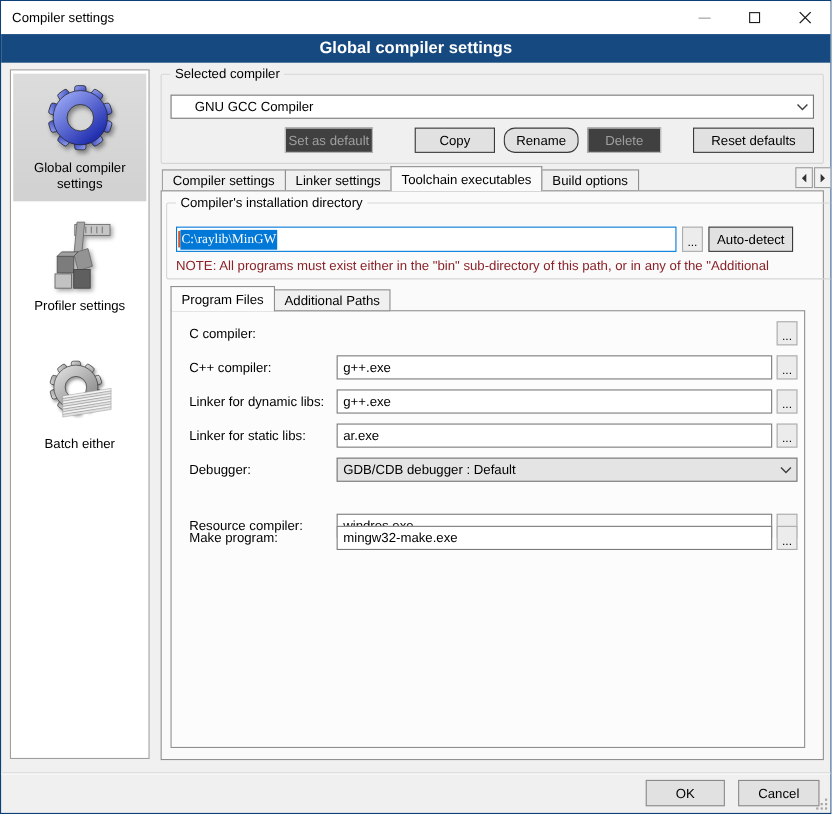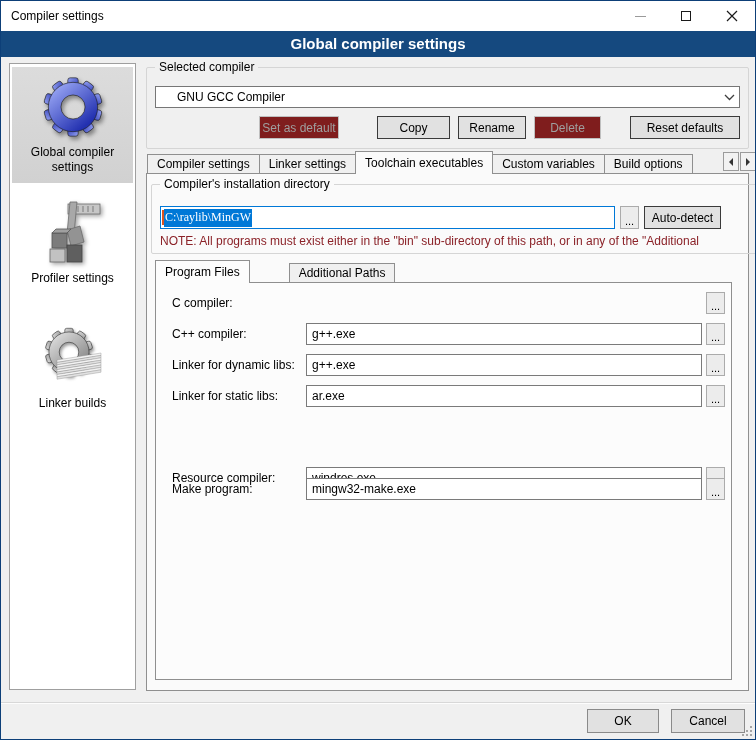--- a/index.html
+++ b/index.html
@@ -44,25 +44,25 @@
     display:flex; align-items:center; padding-left:21px; }
   #combo-compiler { left:8px; right:8px; top:18px; }
   .combo .combo-value { flex:1 1 auto; white-space:nowrap; overflow:hidden; }
   .combo .chev { display:flex; width:20px; justify-content:center; }
 
   .btnrow { position:absolute; left:8px; right:8px; top:48px; height:23px;
     display:flex; justify-content:flex-end; align-items:center; }
   .btn { height:23px; background:#e1e1e1; border:1px solid #8a8a8a; display:flex;
     align-items:center; justify-content:center; white-space:nowrap; }
   .btn.dark { border-color:#3a3a3a; }
-  .btn.disabled { background:#7f1d1d; border-color:#bfbfbf; color:#9f9f9f; }
+  .btn.disabled { background:#404040; border-color:#bfbfbf; color:#9f9f9f; }
   .btnrow .btn { padding:0 10px; }
   .b-setdefault { width:80px; margin-right:38px; }
   .b-copy { width:73px; }
-  .b-rename { width:68px; margin-left:8px; }
+  .b-rename { width:68px; margin-left:8px;border-radius:10px; }
   .b-delete { width:67px; margin-left:8px; }
   .b-reset { width:110px; margin-left:29px; }
 
   
   .tabs-row { position:absolute; left:146px; top:150px; width:574px; height:23px;
     display:flex; align-items:flex-end; overflow:hidden; white-space:nowrap; }
   .tab { height:20px; padding:0 9px; background:#f0f0f0; border:1px solid #8f8f8f;
     display:flex; align-items:center; margin-left:-1px; }
   .tab:first-child { margin-left:0; }
   .tab.active { height:23px; background:#fafafa; border-bottom:none; position:relative; z-index:3; }
@@ -81,21 +81,21 @@
   .path-input .caret { width:2px; height:15px; background:#d95321; margin-left:1px; }
   .path-input .sel { background:#0078d7; color:#fff; padding:1px 1px 2px 1px; white-space:pre; }
   .mini-btn { position:absolute; width:19px; height:23px; background:#ececec; border:1px solid #ababab;
     display:flex; align-items:flex-end; justify-content:center; line-height:14px; font-size:11px; }
   #browse-install { left:468px; top:21px; }
   .autodetect { position:absolute; left:492px; top:21px; width:77px; height:23px; }
   .note { position:absolute; left:8px; top:49px; right:2px; white-space:nowrap; overflow:hidden;
     color:#8b2228; }
 
   
-  .subtabs { position:absolute; left:8px; top:86px; height:23px; display:flex; align-items:flex-end; z-index:3;gap:40px; }
+  .subtabs { position:absolute; left:8px; top:86px; height:23px; display:flex; align-items:flex-end; z-index:3; }
   .subpanel { position:absolute; left:8px; top:108px; width:577px; height:398px;
     background:#fcfcfc; border:1px solid #8f8f8f; z-index:1; }
   .subtabs .tab.active { background:#fcfcfc; }
 
   
   .frow { position:absolute; left:0; height:22px; }
   .frow .flabel { position:absolute; left:16px; top:4px; white-space:nowrap; }
   .tinput { position:absolute; left:150px; width:396px; height:22px; background:#fff;
     border:1px solid #7a7a7a; display:flex; align-items:center; padding-left:5px; overflow:hidden; }
   .frow .mini-btn { left:550px; top:0; height:22px; }
@@ -217,21 +217,21 @@
               <rect x="0" y="2.4" width="44" height="2.4" fill="#e2e2e2" stroke="#8f8f8f" stroke-width="0.4"></rect>
               <rect x="0" y="4.8" width="44" height="2.4" fill="#f3f3f3" stroke="#8f8f8f" stroke-width="0.4"></rect>
               <rect x="0" y="7.199999999999999" width="44" height="2.4" fill="#e2e2e2" stroke="#8f8f8f" stroke-width="0.4"></rect>
               <rect x="0" y="9.6" width="44" height="2.4" fill="#f3f3f3" stroke="#8f8f8f" stroke-width="0.4"></rect>
               <rect x="0" y="12" width="44" height="2.4" fill="#e2e2e2" stroke="#8f8f8f" stroke-width="0.4"></rect>
               <rect x="0" y="14.399999999999999" width="44" height="2.4" fill="#f3f3f3" stroke="#8f8f8f" stroke-width="0.4"></rect>
               <rect x="0" y="16.8" width="44" height="2.4" fill="#e2e2e2" stroke="#8f8f8f" stroke-width="0.4"></rect>
             </g>
           </svg>
         </span>
-        <span class="side-label">Linker builds</span>
+        <span class="side-label">Batch either</span>
       </div>
     </div>
 
   <div class="groupbox" id="grp-compiler">
     <span class="gb-label">Selected compiler</span>
     <div class="combo" id="combo-compiler">
       <span class="combo-value">GNU GCC Compiler</span>
       <span class="chev">
         <svg width="11" height="7" viewBox="0 0 11 7">
             <path d="M1 1 L5.5 5.5 L10 1" fill="none" stroke="#3f3f3f" stroke-width="1.3"></path>
@@ -244,21 +244,20 @@
         <span class="btn b-rename dark">Rename</span>
         <span class="btn b-delete disabled">Delete</span>
         <span class="btn b-reset dark">Reset defaults</span>
       </div>
   </div>
 
   <div class="tabs-row">
       <span class="tab">Compiler settings</span>
       <span class="tab">Linker settings</span>
       <span class="tab active">Toolchain executables</span>
-      <span class="tab">Custom variables</span>
       <span class="tab">Build options</span>
     </div>
   <div class="tab-arrows">
     <span class="tab-arrow">
       <svg width="6" height="8" viewBox="0 0 6 8">
           <path d="M5 0 L1 4 L5 8 Z" fill="#333"></path>
         </svg>
     </span>
     <span class="tab-arrow">
       <svg width="6" height="8" viewBox="0 0 6 8">
@@ -303,20 +302,31 @@
           </div>
           <span class="mini-btn">...</span>
         </div>
         <div class="frow" style="top: 102px; width: 577px;">
           <span class="flabel">Linker for static libs:</span>
           <div class="tinput">
             <span>ar.exe</span>
           </div>
           <span class="mini-btn">...</span>
         </div>
+        <div class="frow" style="top: 133px; width: 577px;">
+          <span class="flabel">Debugger:</span>
+          <div class="tselect">
+            <span class="combo-value">GDB/CDB debugger : Default</span>
+            <span class="chev">
+              <svg width="11" height="7" viewBox="0 0 11 7">
+                <path d="M1 1 L5.5 5.5 L10 1" fill="none" stroke="#3f3f3f" stroke-width="1.3"></path>
+              </svg>
+            </span>
+          </div>
+        </div>
         <div class="frow" style="top: 164px; width: 577px; margin-top: 20px;">
           <span class="flabel">Resource compiler:</span>
           <div class="tinput">
             <span>windres.exe</span>
           </div>
           <span class="mini-btn">...</span>
         </div>
         <div class="frow" style="top: 195px; width: 577px;">
           <span class="flabel">Make program:</span>
           <div class="tinput">

